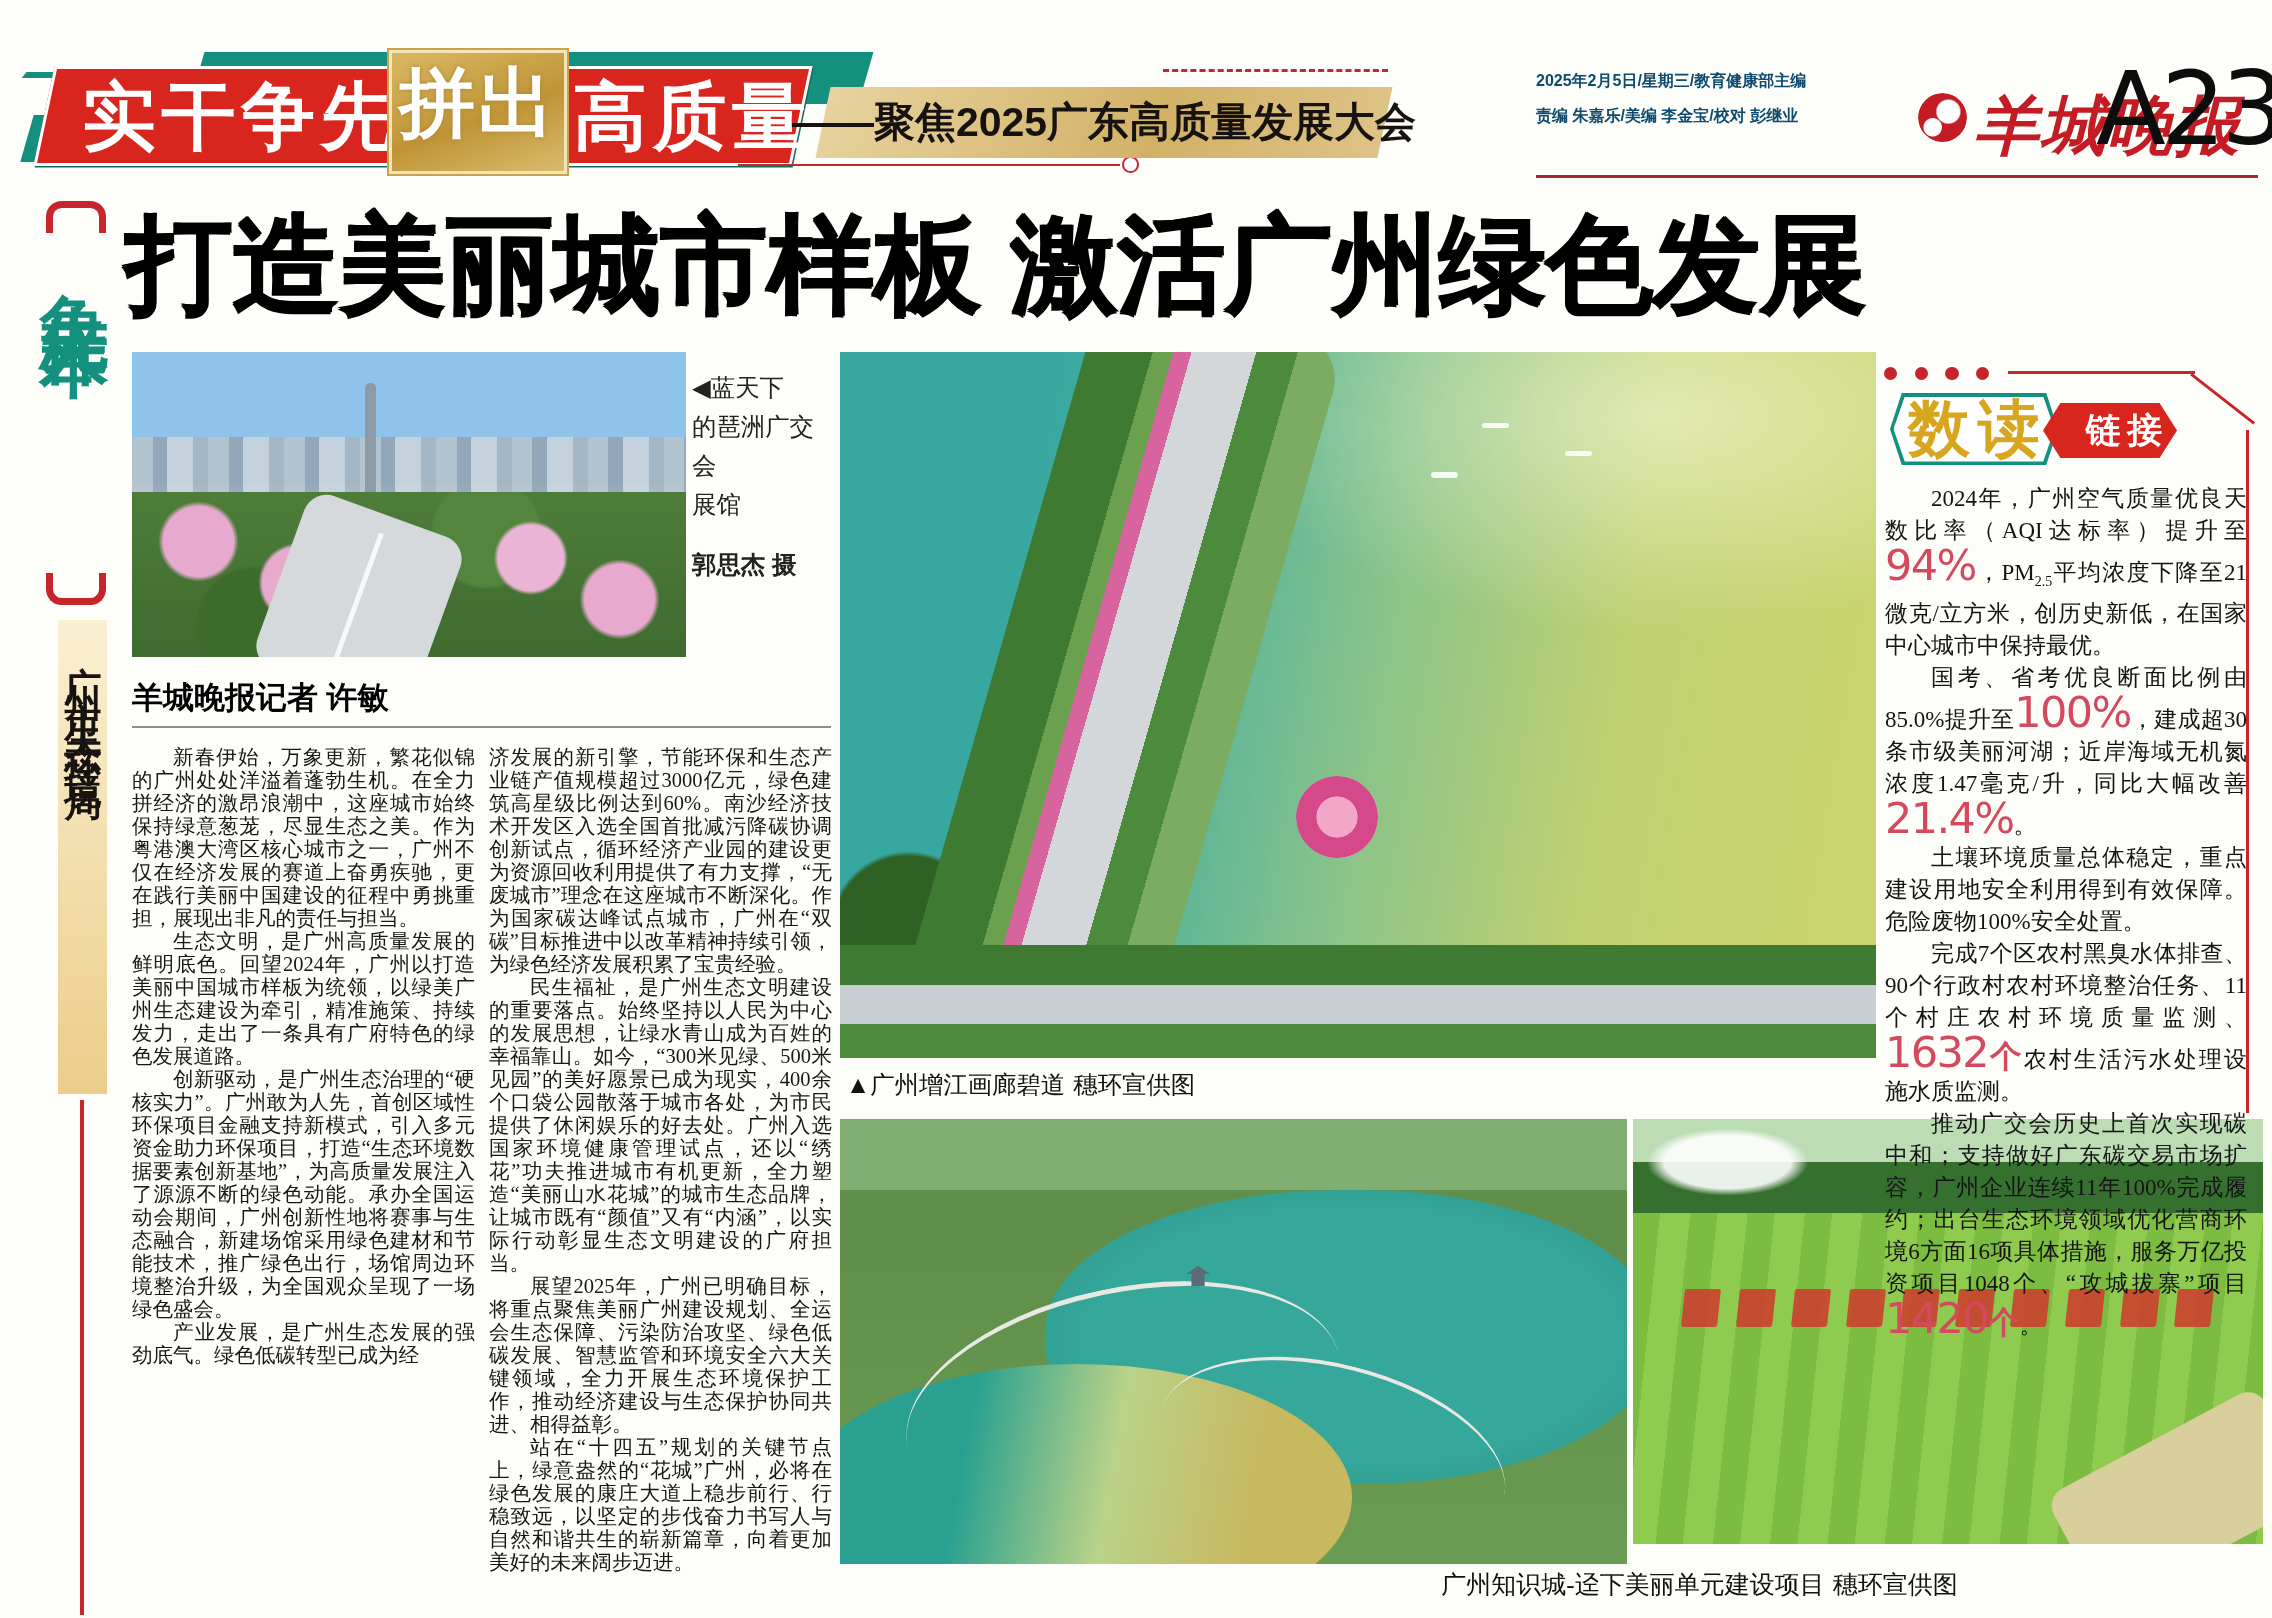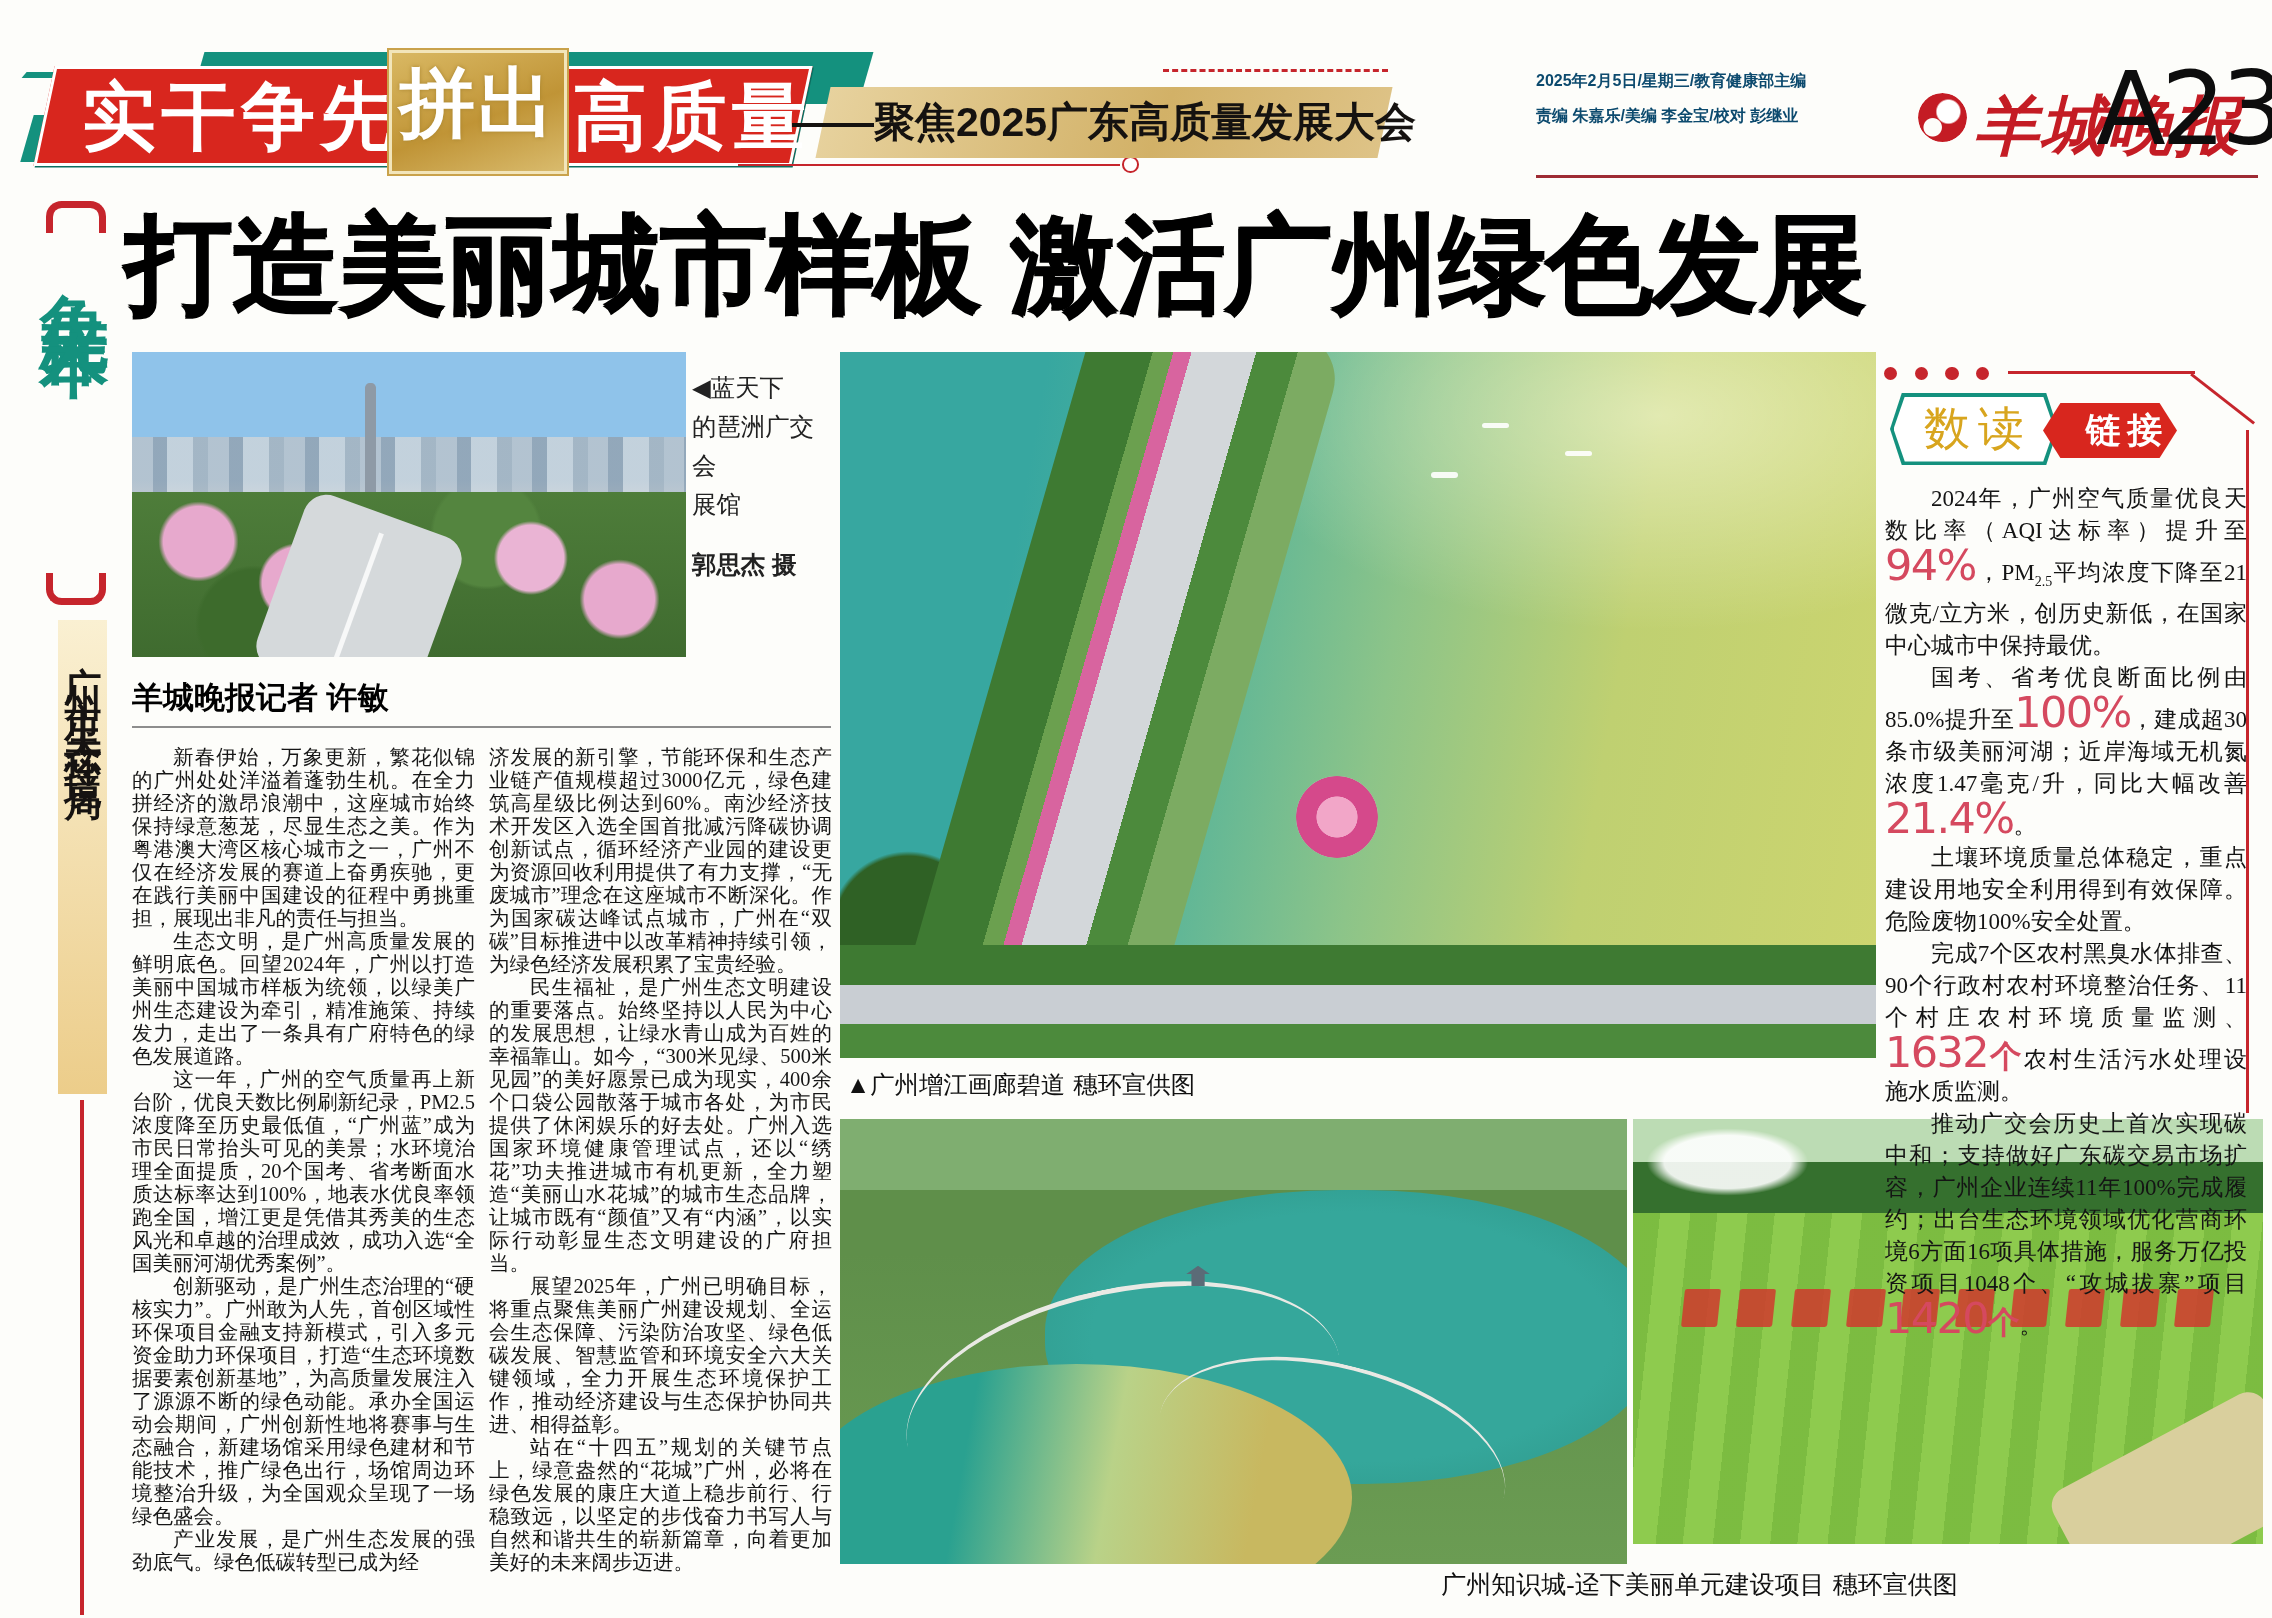--- a/index.html
+++ b/index.html
@@ -146,22 +146,22 @@
   .db-topline{left:2008px;top:371px;width:187px;height:3.1px;background:#c6252c;}
   .db-corner{left:2192px;top:373px;width:80px;height:3.1px;background:#c6252c;
              transform:rotate(38deg);transform-origin:left top;}
   .db-vline{left:2246px;top:430px;width:3.1px;height:683px;background:#c6252c;}
   .tag-du{left:1890px;top:393px;width:168px;height:72px;background:#14917e;
           clip-path:polygon(7% 0,93% 0,100% 50%,93% 100%,7% 100%,0 50%);
           display:flex;align-items:center;justify-content:center;z-index:1;}
   .tag-du .inner{width:161px;height:65px;background:#fff;
           clip-path:polygon(7% 0,93% 0,100% 50%,93% 100%,7% 100%,0 50%);
           display:flex;align-items:center;justify-content:center;}
-  .tag-du .inner span{font-family:"Liberation Sans",sans-serif;font-weight:400;color:#d8a51e;
-          font-size:46px;letter-spacing:7.9px;padding-left:7.9px;}
+  .tag-du .inner span{font-family:"Liberation Sans",sans-serif;font-weight:700;color:#d8a51e;
+          font-size:62px;letter-spacing:7.9px;padding-left:7.9px;}
   .tag-jie{left:2043px;top:403px;width:134px;height:55px;background:#d8261e;z-index:2;
            clip-path:polygon(0 50%,13% 0,87% 0,100% 50%,87% 100%,13% 100%);
            display:flex;align-items:center;justify-content:center;}
   .tag-jie span{font-family:"Liberation Sans",sans-serif;font-weight:700;color:#fff;
            font-size:35px;letter-spacing:6.3px;padding-left:6.3px;margin-left:28px;}
   .db-text{left:1885px;top:483px;width:362px;font-size:23px;line-height:32px;
            text-align:justify;color:#141414;}
   .db-text p{margin:0;text-indent:2em;}
   .db-big{font-family:"DejaVu Sans",sans-serif;font-size:43px;line-height:.85;
           color:#d5495f;letter-spacing:-1.6px;}
@@ -238,21 +238,20 @@
   </div>
   <div class="abs cap2">
     <span>▲广州增江画廊碧道</span><span class="credit">穗环宣供图</span>
   </div>
 
   <div class="abs byline">羊城晚报记者  许敏</div>
   <div class="abs byline-rule"></div>
   <div class="abs col col1">
       <p>新春伊始，万象更新，繁花似锦的广州处处洋溢着蓬勃生机。在全力拼经济的激昂浪潮中，这座城市始终保持绿意葱茏，尽显生态之美。作为粤港澳大湾区核心城市之一，广州不仅在经济发展的赛道上奋勇疾驰，更在践行美丽中国建设的征程中勇挑重担，展现出非凡的责任与担当。</p>
       <p>生态文明，是广州高质量发展的鲜明底色。回望2024年，广州以打造美丽中国城市样板为统领，以绿美广州生态建设为牵引，精准施策、持续发力，走出了一条具有广府特色的绿色发展道路。</p>
-      <p>这一年，广州的空气质量再上新台阶，优良天数比例刷新纪录，PM2.5浓度降至历史最低值，“广州蓝”成为市民日常抬头可见的美景；水环境治理全面提质，20个国考、省考断面水质达标率达到100%，地表水优良率领跑全国，增江更是凭借其秀美的生态风光和卓越的治理成效，成功入选“全国美丽河湖优秀案例”。</p>
       <p>创新驱动，是广州生态治理的“硬核实力”。广州敢为人先，首创区域性环保项目金融支持新模式，引入多元资金助力环保项目，打造“生态环境数据要素创新基地”，为高质量发展注入了源源不断的绿色动能。承办全国运动会期间，广州创新性地将赛事与生态融合，新建场馆采用绿色建材和节能技术，推广绿色出行，场馆周边环境整治升级，为全国观众呈现了一场绿色盛会。</p>
       <p>产业发展，是广州生态发展的强劲底气。绿色低碳转型已成为经</p>
     </div>
   <div class="abs col col2">
       <p class="cont">济发展的新引擎，节能环保和生态产业链产值规模超过3000亿元，绿色建筑高星级比例达到60%。南沙经济技术开发区入选全国首批减污降碳协调创新试点，循环经济产业园的建设更为资源回收利用提供了有力支撑，“无废城市”理念在这座城市不断深化。作为国家碳达峰试点城市，广州在“双碳”目标推进中以改革精神持续引领，为绿色经济发展积累了宝贵经验。</p>
       <p>民生福祉，是广州生态文明建设的重要落点。始终坚持以人民为中心的发展思想，让绿水青山成为百姓的幸福靠山。如今，“300米见绿、500米见园”的美好愿景已成为现实，400余个口袋公园散落于城市各处，为市民提供了休闲娱乐的好去处。广州入选国家环境健康管理试点，还以“绣花”功夫推进城市有机更新，全力塑造“美丽山水花城”的城市生态品牌，让城市既有“颜值”又有“内涵”，以实际行动彰显生态文明建设的广府担当。</p>
       <p>展望2025年，广州已明确目标，将重点聚焦美丽广州建设规划、全运会生态保障、污染防治攻坚、绿色低碳发展、智慧监管和环境安全六大关键领域，全力开展生态环境保护工作，推动经济建设与生态保护协同共进、相得益彰。</p>
       <p>站在“十四五”规划的关键节点上，绿意盎然的“花城”广州，必将在绿色发展的康庄大道上稳步前行、行稳致远，以坚定的步伐奋力书写人与自然和谐共生的崭新篇章，向着更加美好的未来阔步迈进。</p>
     </div>
 

